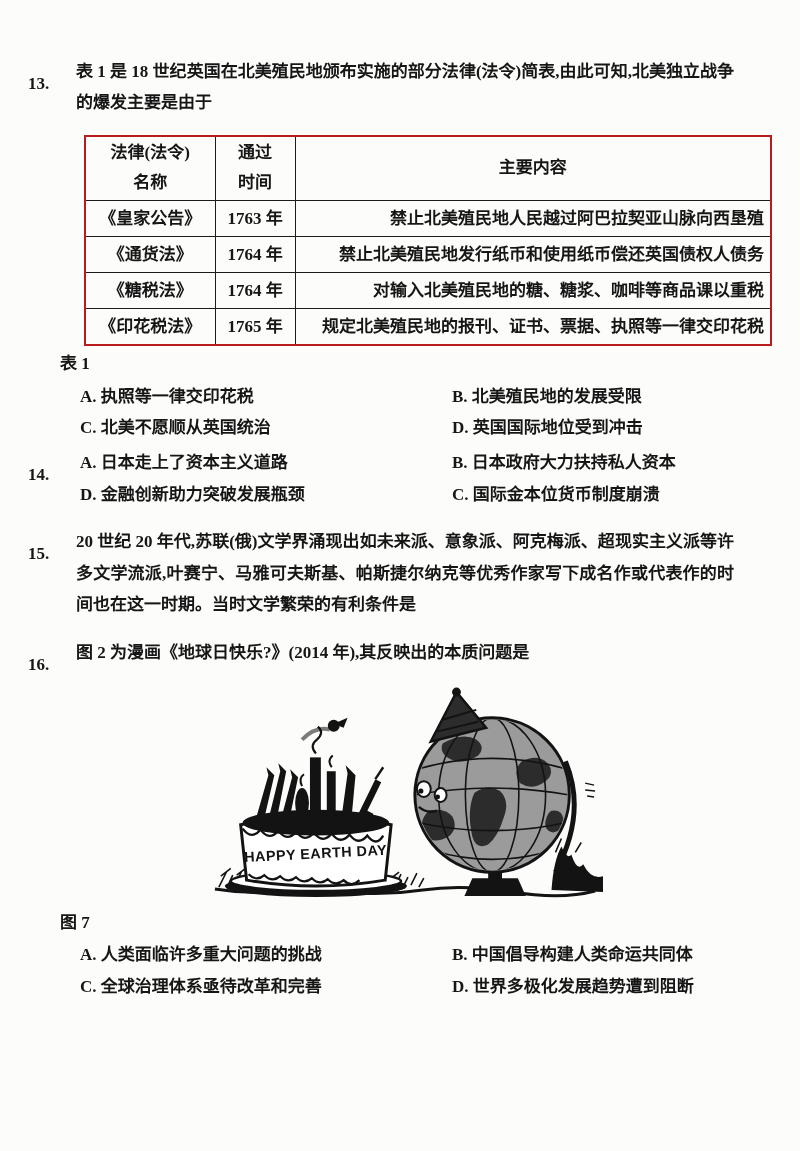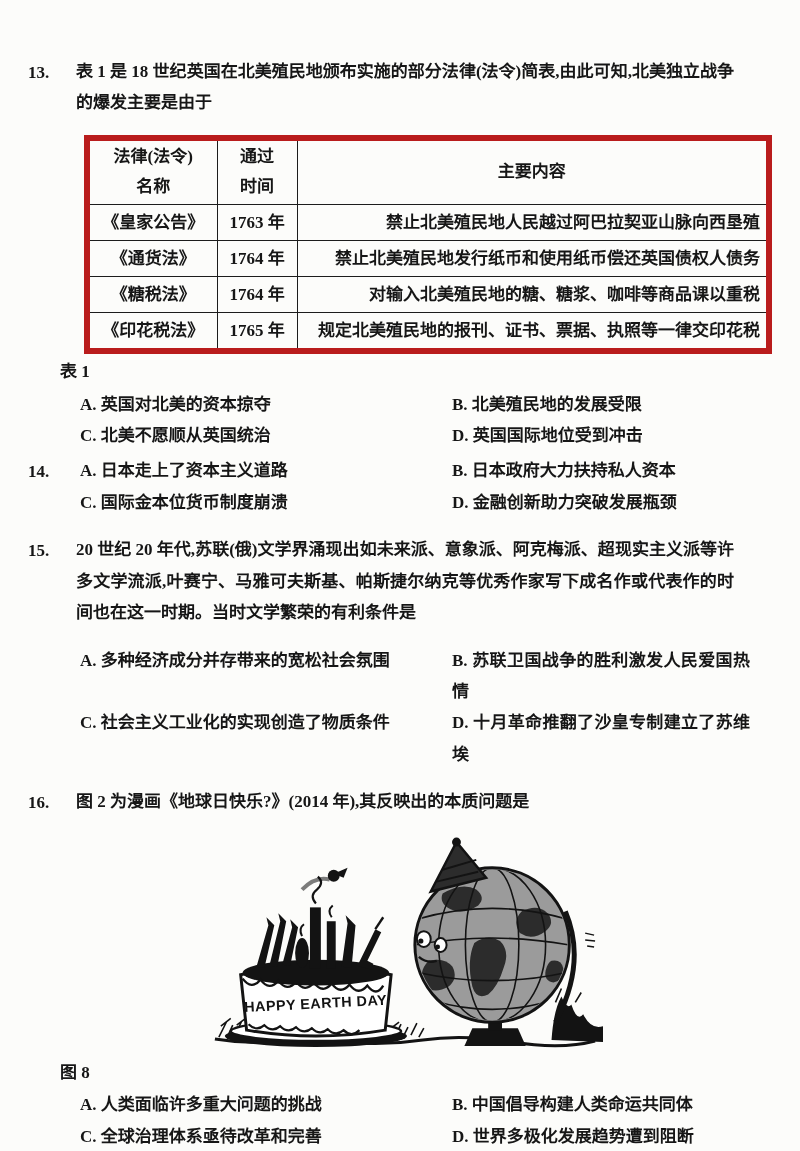--- a/index.html
+++ b/index.html
@@ -10,29 +10,29 @@
     background:#fcfcfa;
     color:#161616;
     box-sizing:border-box;
     padding:40px 50px 0 28px;
     overflow:hidden;
     font-family:"Liberation Serif","DejaVu Serif",serif;
     font-size:17px;
     line-height:1.85;
   }
   .q{position:relative;padding-left:32px;text-align:justify;}
-  .qnum{position:absolute;left:0;top:1px;font-weight:bold;}
+  .qnum{position:absolute;left:0;top:12px;font-weight:bold;}
   .stem{margin:16px;font-weight:bold;}
   
   table.law{
     border-collapse:collapse;
     width:688px;
     margin:16px 0 2px 24px;
     table-layout:fixed;
-    border:6px solid #b91c1c;
+    border:2px solid #b91c1c;
     font-weight:bold;
   }
   table.law th,table.law td{
     border:1px solid #1c1c1c;
     text-align:center;
     padding:1px 6px;
     overflow:hidden;
   }
   table.law th{font-weight:bold;white-space:pre-line;line-height:1.8;height:60px;}
   table.law td{height:33px;line-height:1.4;}
@@ -93,46 +93,40 @@
         <tr>
           <td>《印花税法》</td>
           <td>1765 年</td>
           <td class="content">规定北美殖民地的报刊、证书、票据、执照等一律交印花税</td>
         </tr>
       </tbody>
     </table>
     <div class="caption">表 1</div>
 
     <div class="opts">
-      <div>A. 英国对北美的资本掠夺</div>
+      <div>A. 执照等一律交印花税</div>
       <div>B. 北美殖民地的发展受限</div>
       <div>C. 北美不愿顺从英国统治</div>
       <div>D. 英国国际地位受到冲击</div>
     </div>
   </section>
 
   <section class="q">
     <span class="qnum">14.</span>
     <div class="opts">
       <div>A. 日本走上了资本主义道路</div>
       <div>B. 日本政府大力扶持私人资本</div>
+      <div>D. 金融创新助力突破发展瓶颈</div>
       <div>C. 国际金本位货币制度崩溃</div>
-      <div>D. 金融创新助力突破发展瓶颈</div>
     </div>
   </section>
 
   <section class="q">
     <span class="qnum">15.</span>
     <p class="stem">20 世纪 20 年代,苏联(俄)文学界涌现出如未来派、意象派、阿克梅派、超现实主义派等许多文学流派,叶赛宁、马雅可夫斯基、帕斯捷尔纳克等优秀作家写下成名作或代表作的时间也在这一时期。当时文学繁荣的有利条件是</p>
-    <div class="opts">
-      <div>A. 多种经济成分并存带来的宽松社会氛围</div>
-      <div>B. 苏联卫国战争的胜利激发人民爱国热情</div>
-      <div>C. 社会主义工业化的实现创造了物质条件</div>
-      <div>D. 十月革命推翻了沙皇专制建立了苏维埃</div>
-    </div>
   </section>
 
   <section class="q">
     <span class="qnum">16.</span>
     <p class="stem">图 2 为漫画《地球日快乐?》(2014 年),其反映出的本质问题是</p>
 
     <div class="figure">
 
       <svg width="396" height="222" viewBox="0 0 400 224" aria-hidden="true">
 
@@ -220,21 +214,21 @@
           </g>
 
           <g>
             <path class="inkline" stroke-width="4" d="M96,56 q14,-14 28,-10" opacity=".55"></path>
             <circle class="ink" cx="128" cy="42" r="6"></circle>
             <path class="ink" d="M128,40 l14,-6 l-4,10 Z"></path>
           </g>
         </g>
       </svg>
     </div>
-    <div class="caption">图 8</div>
+    <div class="caption">图 7</div>
 
     <div class="opts">
       <div>A. 人类面临许多重大问题的挑战</div>
       <div>B. 中国倡导构建人类命运共同体</div>
       <div>C. 全球治理体系亟待改革和完善</div>
       <div>D. 世界多极化发展趋势遭到阻断</div>
     </div>
   </section>
 
 </div>

